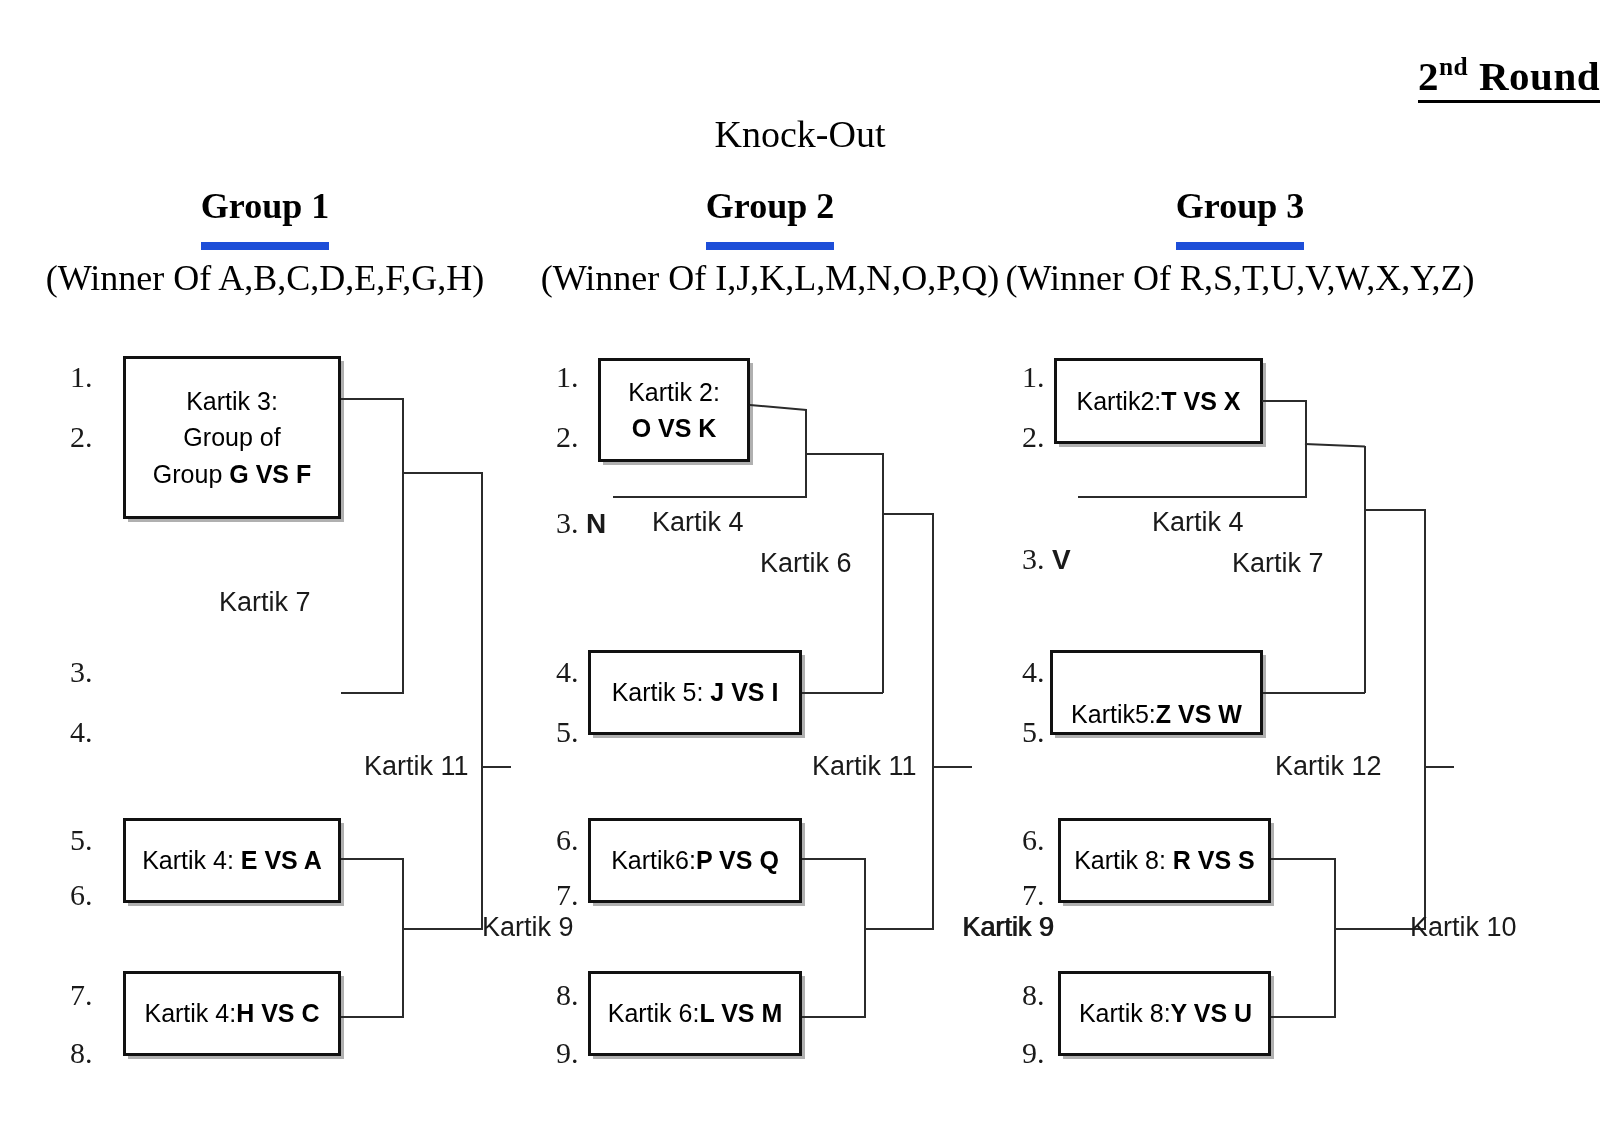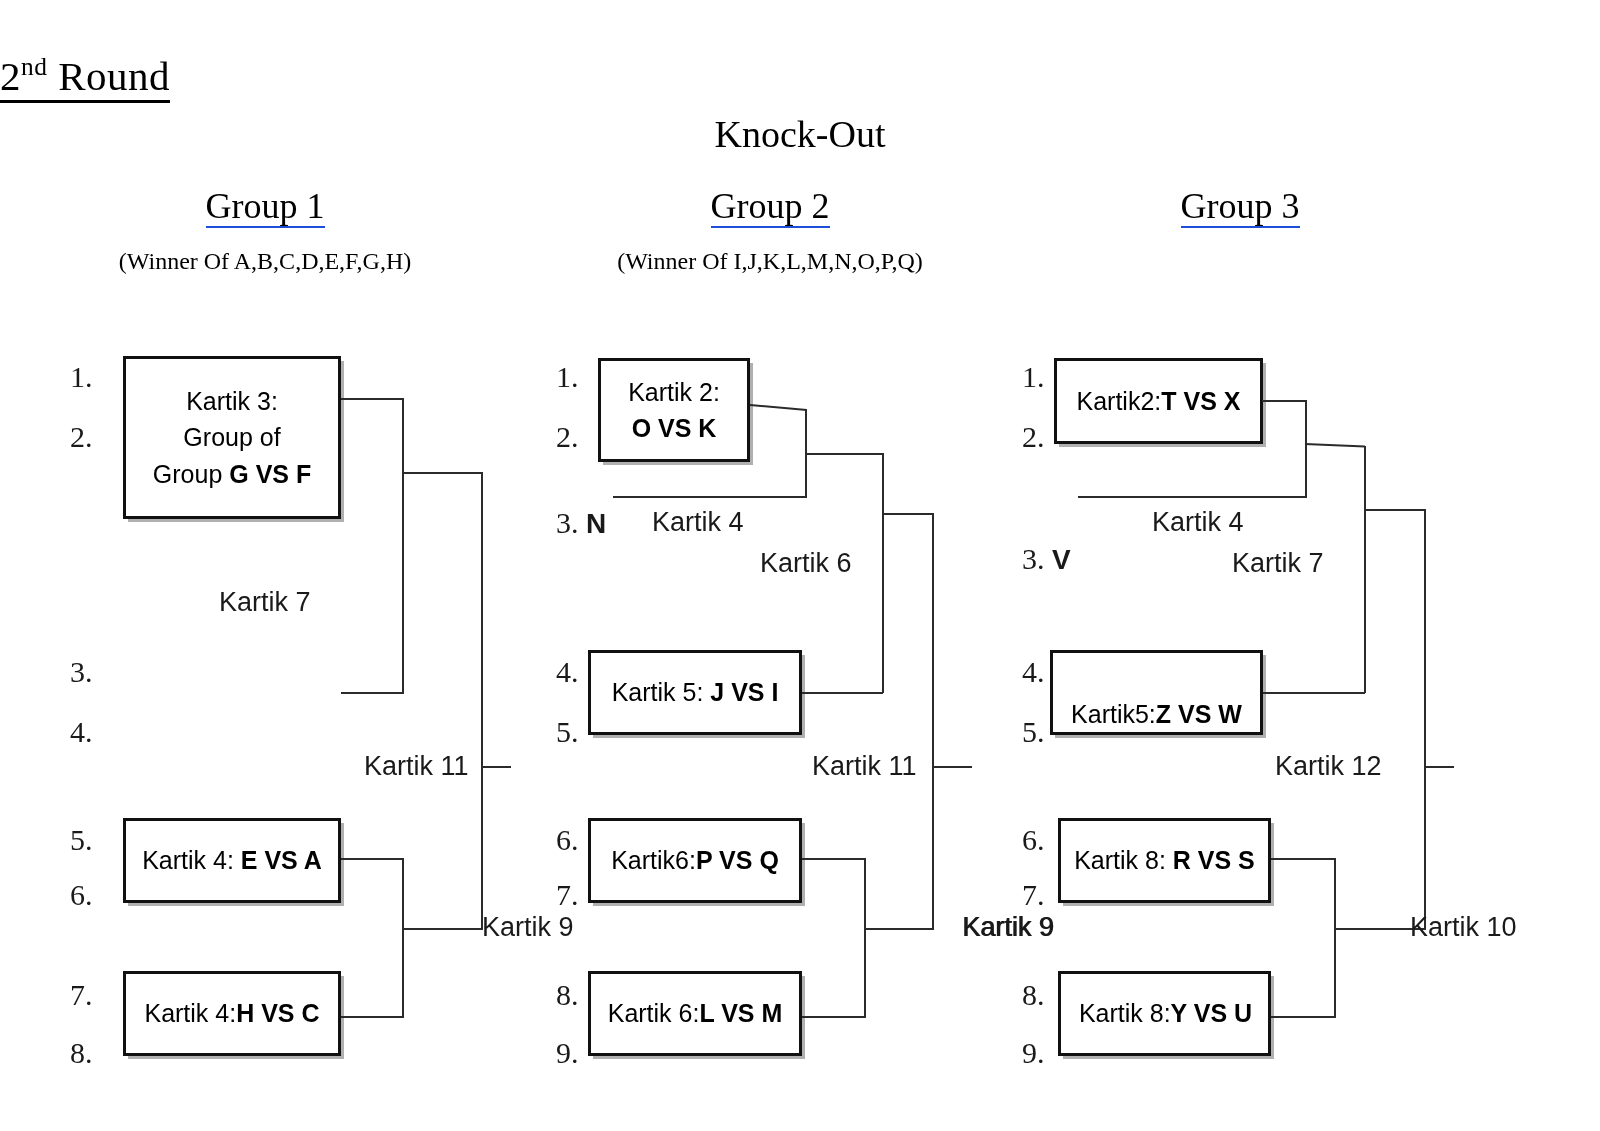--- a/index.html
+++ b/index.html
@@ -16,23 +16,23 @@
     overflow: hidden;
     font-family: "Liberation Sans", sans-serif;
     color: #000000;
   }
 
   
   .main-title {
     position: absolute;
     left: 0;
     width: 1600px;
-    text-align: left;
-    font-family: "Liberation Serif", serif;
-    font-weight: normal;
+    text-align: right;
+    font-family: "Liberation Serif", serif;
+    font-weight: bold;
     font-size: 41px;
     letter-spacing: 0.5px;
   }
   .main-title .underline-wrap {
     border-bottom: 3px solid #000;
     padding-bottom: 1px;
   }
   .main-title sup {
     font-size: 0.62em;
     vertical-align: super;
@@ -48,30 +48,30 @@
     font-size: 38px;
   }
 
   
   .group-head {
     position: absolute;
     text-align: center;
     font-family: "Liberation Serif", serif;
   }
   .group-name {
-    font-weight: normal;
+    font-weight: bold;
     font-size: 36px;
     display: inline-block;
-    border-bottom: 2px solid #1d4ed8;
-    padding-bottom: 0px;
+    border-bottom: 8px solid #1d4ed8;
+    padding-bottom: 16px;
     line-height: 1.05;
   }
   .group-sub {
-    font-size: 24px;
-    margin-top: 20px;
+    font-size: 36px;
+    margin-top: 7px;
     white-space: nowrap;
   }
 
   
   .seed {
     position: absolute;
     font-family: "Liberation Serif", serif;
     font-size: 30px;
     line-height: 1;
     color: #1a1a1a;
@@ -141,20 +141,21 @@
   <div class="group-head" style="left:30px; top:188px; width:470px;">
     <div class="group-name">Group 1</div>
     <div class="group-sub">(Winner Of A,B,C,D,E,F,G,H)</div>
   </div>
   <div class="group-head" style="left:535px; top:188px; width:470px;">
     <div class="group-name">Group 2</div>
     <div class="group-sub">(Winner Of I,J,K,L,M,N,O,P,Q)</div>
   </div>
   <div class="group-head" style="left:1005px; top:188px; width:470px;">
     <div class="group-name">Group 3</div>
+    <div class="group-sub">(Winner Of R,S,T,U,V,W,X,Y,Z)</div>
   </div>
 
   <div class="seed" style="left:70px; top:362px;">1.</div>
   <div class="seed" style="left:70px; top:422px;">2.</div>
   <div class="seed" style="left:70px; top:657px;">3.</div>
   <div class="seed" style="left:70px; top:717px;">4.</div>
   <div class="seed" style="left:70px; top:825px;">5.</div>
   <div class="seed" style="left:70px; top:880px;">6.</div>
   <div class="seed" style="left:70px; top:980px;">7.</div>
   <div class="seed" style="left:70px; top:1038px;">8.</div>

